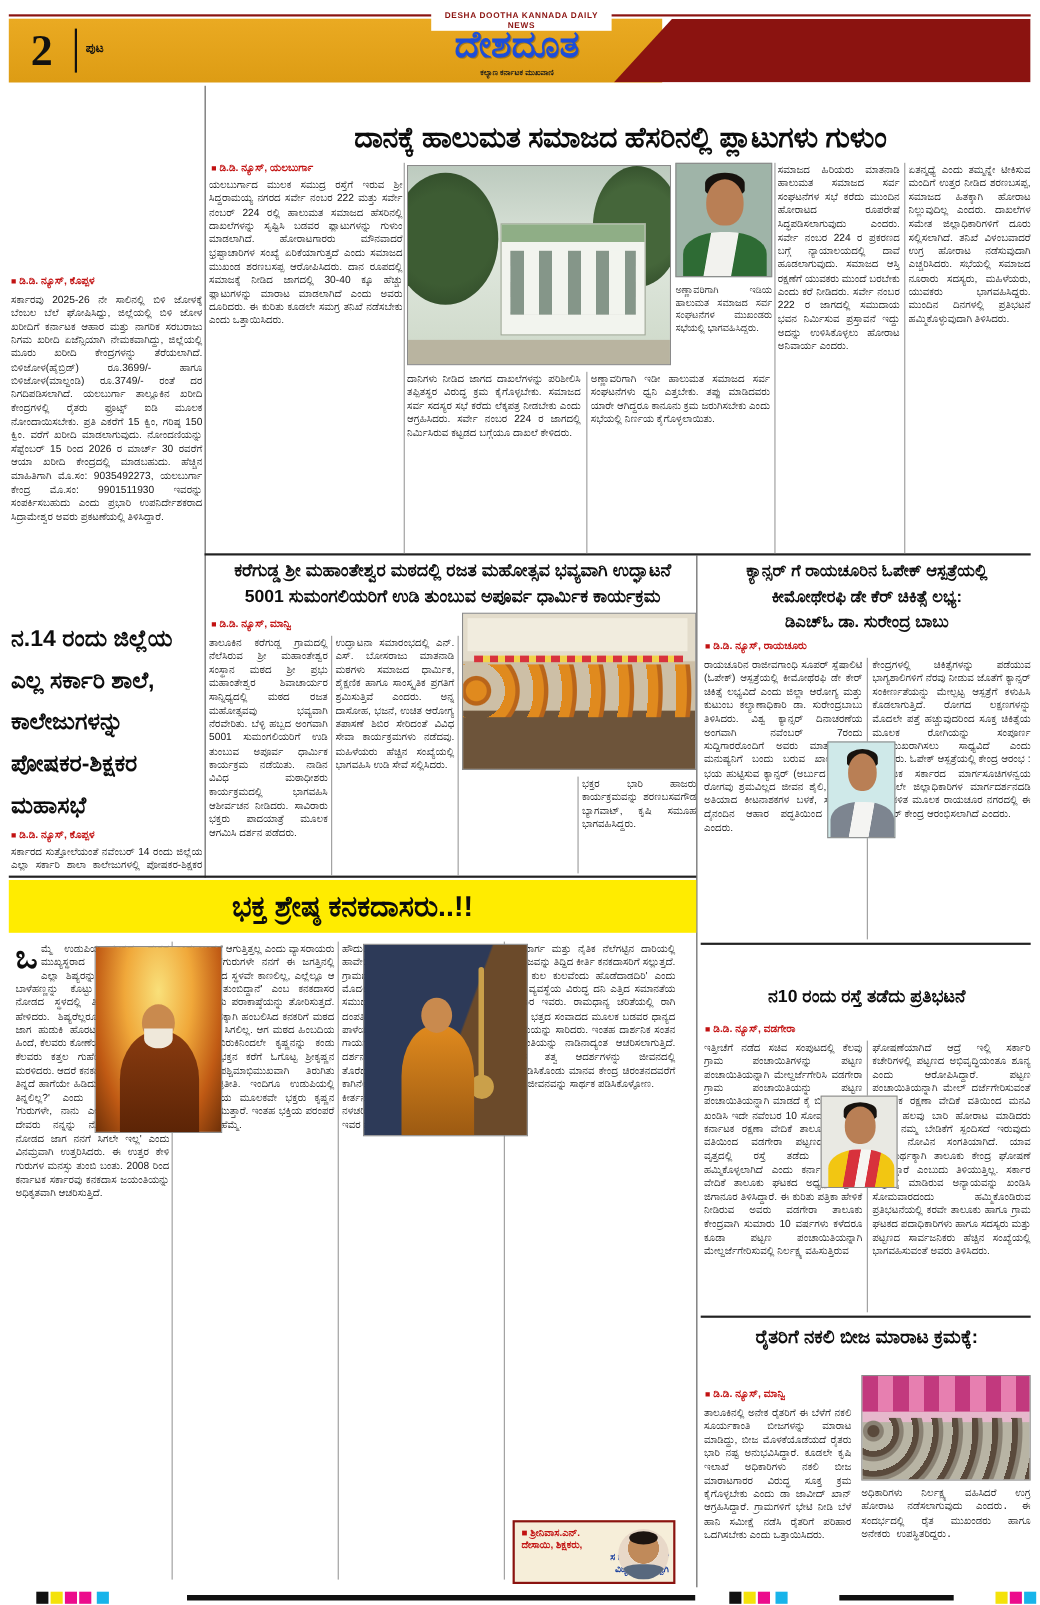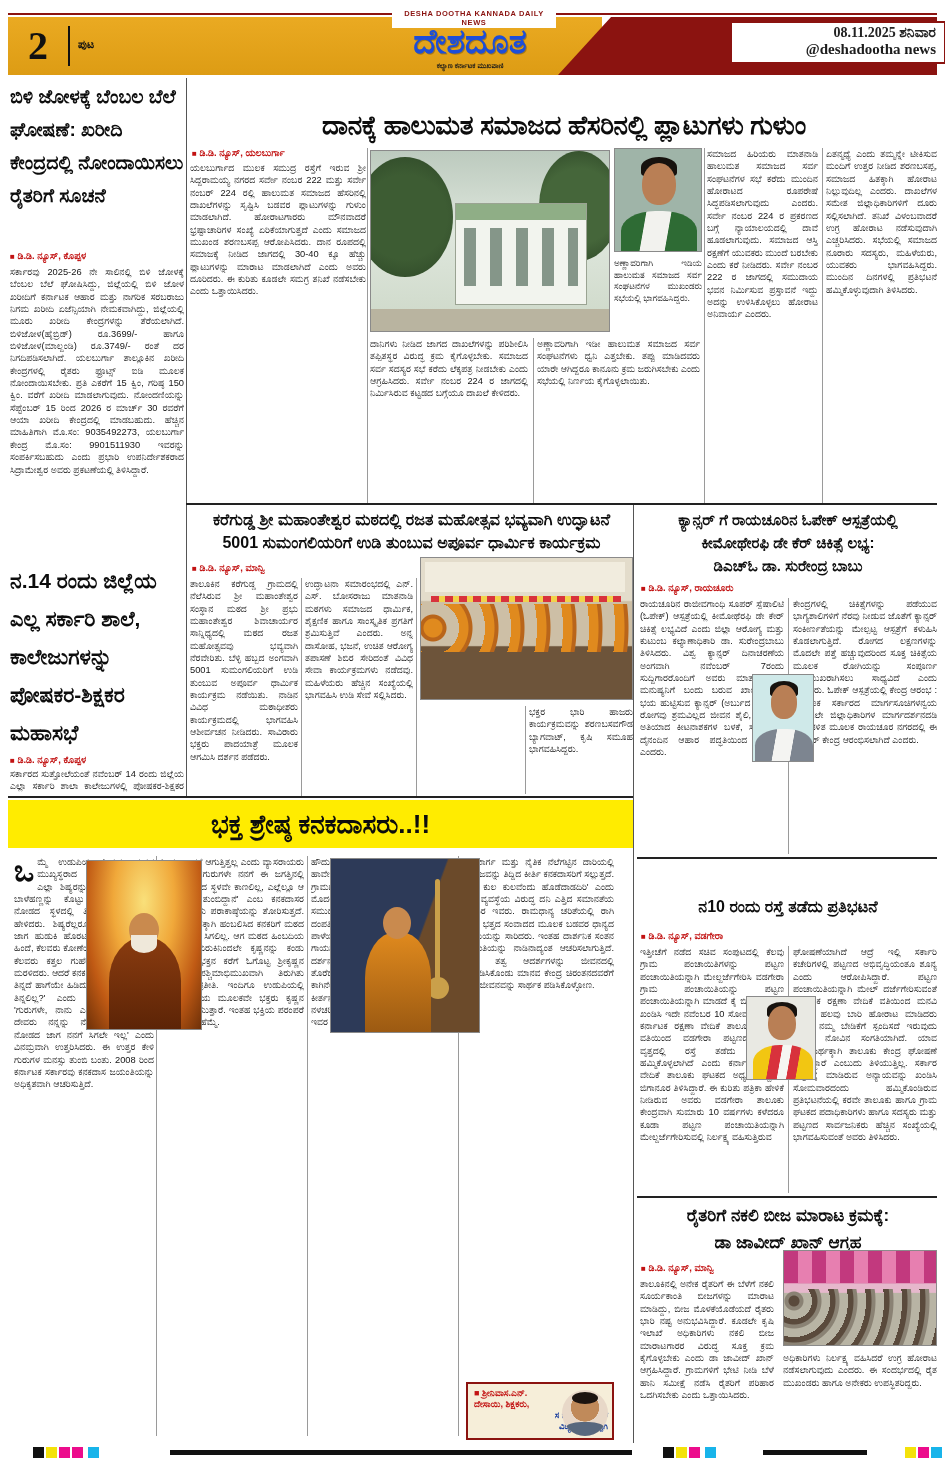--- a/index.html
+++ b/index.html
@@ -110,33 +110,28 @@
 
   <div class="top-rule"></div>
   <div class="gold-band"></div>
   <div class="maroon-band"></div>
   <div class="tagline">DESHA DOOTHA KANNADA DAILY NEWS</div>
   <div class="pagenum">2</div>
   <div class="pagebar"></div>
   <div class="pagelabel">ಪುಟ</div>
   <div class="logo">ದೇಶದೂತ</div>
   <div class="logosub">ಕಲ್ಯಾಣ ಕರ್ನಾಟಕ ಮುಖವಾಣಿ</div>
-  <div class="datebox">
-    <div class="dateline">08.11.2025 ಶನಿವಾರ</div>
-    <div class="handle">@deshadootha news</div>
-  </div>
 
   <div class="vrule" style="left:186px;top:78px;height:720px;"></div>
   <div class="vrule" style="left:633px;top:505px;height:938px;"></div>
   <div class="hrule" style="left:186px;top:503px;width:751px;"></div>
   <div class="hrule" style="left:637px;top:857px;width:300px;"></div>
   <div class="hrule" style="left:637px;top:1196px;width:300px;"></div>
   <div class="hrule" style="left:8px;top:796px;width:625px;"></div>
 
-  <div class="headline-left hl1">ಬಿಳಿ ಜೋಳಕ್ಕೆ ಬೆಂಬಲ ಬೆಲೆ ಘೋಷಣೆ: ಖರೀದಿ ಕೇಂದ್ರದಲ್ಲಿ ನೋಂದಾಯಿಸಲು ರೈತರಿಗೆ ಸೂಚನೆ</div>
   <div class="byline" style="left:10px;top:250px;">
     <span class="bullet">■</span>
     <span>ಡಿ.ಡಿ. ನ್ಯೂಸ್, ಕೊಪ್ಪಳ</span>
   </div>
   <div class="col" style="left:10px;top:266px;width:174px;height:292px;">ಸರ್ಕಾರವು 2025-26 ನೇ ಸಾಲಿನಲ್ಲಿ ಬಿಳಿ ಜೋಳಕ್ಕೆ ಬೆಂಬಲ ಬೆಲೆ ಘೋಷಿಸಿದ್ದು, ಜಿಲ್ಲೆಯಲ್ಲಿ ಬಿಳಿ ಜೋಳ ಖರೀದಿಗೆ ಕರ್ನಾಟಕ ಆಹಾರ ಮತ್ತು ನಾಗರಿಕ ಸರಬರಾಜು ನಿಗಮ ಖರೀದಿ ಏಜೆನ್ಸಿಯಾಗಿ ನೇಮಕವಾಗಿದ್ದು, ಜಿಲ್ಲೆಯಲ್ಲಿ ಮೂರು ಖರೀದಿ ಕೇಂದ್ರಗಳನ್ನು ತೆರೆಯಲಾಗಿದೆ. ಬಿಳಿಜೋಳ(ಹೈಬ್ರಿಡ್) ರೂ.3699/- ಹಾಗೂ ಬಿಳಿಜೋಳ(ಮಾಲ್ದಂಡಿ) ರೂ.3749/- ರಂತೆ ದರ ನಿಗದಿಪಡಿಸಲಾಗಿದೆ. ಯಲಬುರ್ಗಾ ತಾಲ್ಲೂಕಿನ ಖರೀದಿ ಕೇಂದ್ರಗಳಲ್ಲಿ ರೈತರು ಫ್ರೂಟ್ಸ್ ಐಡಿ ಮೂಲಕ ನೋಂದಾಯಿಸಬೇಕು. ಪ್ರತಿ ಎಕರೆಗೆ 15 ಕ್ವಿಂ, ಗರಿಷ್ಠ 150 ಕ್ವಿಂ. ವರೆಗೆ ಖರೀದಿ ಮಾಡಲಾಗುವುದು. ನೋಂದಣಿಯನ್ನು ಸೆಪ್ಟೆಂಬರ್ 15 ರಿಂದ 2026 ರ ಮಾರ್ಚ್ 30 ರವರೆಗೆ ಆಯಾ ಖರೀದಿ ಕೇಂದ್ರದಲ್ಲಿ ಮಾಡಬಹುದು. ಹೆಚ್ಚಿನ ಮಾಹಿತಿಗಾಗಿ ಮೊ.ಸಂ: 9035492273, ಯಲಬುರ್ಗಾ ಕೇಂದ್ರ ಮೊ.ಸಂ: 9901511930 ಇವರನ್ನು ಸಂಪರ್ಕಿಸಬಹುದು ಎಂದು ಪ್ರಭಾರಿ ಉಪನಿರ್ದೇಶಕರಾದ ಸಿದ್ರಾಮೇಶ್ವರ ಅವರು ಪ್ರಕಟಣೆಯಲ್ಲಿ ತಿಳಿಸಿದ್ದಾರೆ.</div>
 
   <div class="headline-left hl2">ನ.14 ರಂದು ಜಿಲ್ಲೆಯ ಎಲ್ಲ ಸರ್ಕಾರಿ ಶಾಲೆ, ಕಾಲೇಜುಗಳನ್ನು ಪೋಷಕರ-ಶಿಕ್ಷಕರ ಮಹಾಸಭೆ</div>
   <div class="byline" style="left:10px;top:754px;">
     <span class="bullet">■</span>
     <span>ಡಿ.ಡಿ. ನ್ಯೂಸ್, ಕೊಪ್ಪಳ</span>
@@ -218,31 +213,30 @@
   <div class="col" style="left:640px;top:946px;width:144px;height:247px;">ಇತ್ತೀಚೆಗೆ ನಡೆದ ಸಚಿವ ಸಂಪುಟದಲ್ಲಿ ಕೆಲವು ಗ್ರಾಮ ಪಂಚಾಯಿತಿಗಳನ್ನು ಪಟ್ಟಣ ಪಂಚಾಯಿತಿಯನ್ನಾಗಿ ಮೇಲ್ದರ್ಜೆಗೇರಿಸಿ ವಡಗೇರಾ ಗ್ರಾಮ ಪಂಚಾಯಿತಿಯನ್ನು ಪಟ್ಟಣ ಪಂಚಾಯಿತಿಯನ್ನಾಗಿ ಮಾಡದೆ ಕೈ ಬಿಟ್ಟಿರುವುದನ್ನು ಖಂಡಿಸಿ ಇದೇ ನವೆಂಬರ 10 ಸೋಮವಾರದಂದು ಕರ್ನಾಟಕ ರಕ್ಷಣಾ ವೇದಿಕೆ ತಾಲೂಕು ಘಟಕದ ವತಿಯಿಂದ ವಡಗೇರಾ ಪಟ್ಟಣದ ವಾಲ್ಮೀಕಿ ವೃತ್ತದಲ್ಲಿ ರಸ್ತೆ ತಡೆದು ಪ್ರತಿಭಟನೆ ಹಮ್ಮಿಕೊಳ್ಳಲಾಗಿದೆ ಎಂದು ಕರ್ನಾಟಕ ರಕ್ಷಣಾ ವೇದಿಕೆ ತಾಲೂಕು ಘಟಕದ ಅಧ್ಯಕ್ಷ ಅಬ್ದುಲ್ ಜಿಗಾನೂರ ತಿಳಿಸಿದ್ದಾರೆ. ಈ ಕುರಿತು ಪತ್ರಿಕಾ ಹೇಳಿಕೆ ನೀಡಿರುವ ಅವರು ವಡಗೇರಾ ತಾಲೂಕು ಕೇಂದ್ರವಾಗಿ ಸುಮಾರು 10 ವರ್ಷಗಳು ಕಳೆದರೂ ಕೂಡಾ ಪಟ್ಟಣ ಪಂಚಾಯಿತಿಯನ್ನಾಗಿ ಮೇಲ್ದರ್ಜೆಗೇರಿಸುವಲ್ಲಿ ನಿರ್ಲಕ್ಷ್ಯ ವಹಿಸುತ್ತಿರುವ</div>
   <div class="col" style="left:793px;top:946px;width:144px;height:247px;">ಘೋಷಣೆಯಾಗಿದೆ ಆದ್ರೆ ಇಲ್ಲಿ ಸರ್ಕಾರಿ ಕಚೇರಿಗಳಲ್ಲಿ ಪಟ್ಟಣದ ಅಭಿವೃದ್ಧಿಯಂತೂ ಶೂನ್ಯ ಎಂದು ಆರೋಪಿಸಿದ್ದಾರೆ. ಪಟ್ಟಣ ಪಂಚಾಯಿತಿಯನ್ನಾಗಿ ಮೇಲ್ ದರ್ಜೆಗೇರಿಸುವಂತೆ ಕರ್ನಾಟಕ ರಕ್ಷಣಾ ವೇದಿಕೆ ವತಿಯಿಂದ ಮನವಿ ಹಾಗೂ ಹಲವು ಬಾರಿ ಹೋರಾಟ ಮಾಡಿದರು ಕೂಡಾ ನಮ್ಮ ಬೇಡಿಕೆಗೆ ಸ್ಪಂದಿಸದೆ ಇರುವುದು ಅತ್ಯಂತ ನೋವಿನ ಸಂಗತಿಯಾಗಿದೆ. ಯಾವ ಪುರುಷಾರ್ಥಕ್ಕಾಗಿ ತಾಲೂಕು ಕೇಂದ್ರ ಘೋಷಣೆ ಮಾಡಿದ್ದಾರೆ ಎಂಬುದು ತಿಳಿಯುತ್ತಿಲ್ಲ. ಸರ್ಕಾರ ಪಟ್ಟಣಕ್ಕೆ ಮಾಡಿರುವ ಅನ್ಯಾಯವನ್ನು ಖಂಡಿಸಿ ಸೋಮವಾರದಂದು ಹಮ್ಮಿಕೊಂಡಿರುವ ಪ್ರತಿಭಟನೆಯಲ್ಲಿ ಕರವೇ ತಾಲೂಕು ಹಾಗೂ ಗ್ರಾಮ ಘಟಕದ ಪದಾಧಿಕಾರಿಗಳು ಹಾಗೂ ಸದಸ್ಯರು ಮತ್ತು ಪಟ್ಟಣದ ಸಾರ್ವಜನಿಕರು ಹೆಚ್ಚಿನ ಸಂಖ್ಯೆಯಲ್ಲಿ ಭಾಗವಹಿಸುವಂತೆ ಅವರು ತಿಳಿಸಿದರು.</div>
   <div class="vrule-light" style="left:788px;top:946px;height:247px;"></div>
   <div class="photo ph-portrait3" style="left:746px;top:996px;width:70px;height:84px;">
     <div class="hair-shape" style="left:20px;top:5px;width:30px;height:16px;"></div>
     <div class="head-shape" style="left:21px;top:9px;width:28px;height:34px;"></div>
     <div class="scarf"></div>
   </div>
 
   <div class="sec-h" style="left:639px;top:1202px;width:298px;font-size:17px;line-height:27px;">ರೈತರಿಗೆ ನಕಲಿ ಬೀಜ ಮಾರಾಟ ಕ್ರಮಕ್ಕೆ:</div>
-  <div class="sec-h" style="left:639px;top:1229px;width:298px;font-size:17px;line-height:27px;">ಡಾ ಜಾವೀದ್ ಖಾನ್ ಆಗ್ರಹ</div>
   <div class="byline" style="left:641px;top:1262px;">
     <span class="bullet">■</span>
     <span>ಡಿ.ಡಿ. ನ್ಯೂಸ್, ಮಾನ್ವಿ</span>
   </div>
   <div class="photo ph-crowd" style="left:783px;top:1250px;width:154px;height:96px;">
     <div class="tent"></div>
     <div class="people"></div>
   </div>
   <div class="col" style="left:640px;top:1278px;width:134px;height:160px;">ತಾಲೂಕಿನಲ್ಲಿ ಅನೇಕ ರೈತರಿಗೆ ಈ ಬೆಳೆಗೆ ನಕಲಿ ಸೂರ್ಯಕಾಂತಿ ಬೀಜಗಳನ್ನು ಮಾರಾಟ ಮಾಡಿದ್ದು, ಬೀಜ ಮೊಳಕೆಯೊಡೆಯದೆ ರೈತರು ಭಾರಿ ನಷ್ಟ ಅನುಭವಿಸಿದ್ದಾರೆ. ಕೂಡಲೇ ಕೃಷಿ ಇಲಾಖೆ ಅಧಿಕಾರಿಗಳು ನಕಲಿ ಬೀಜ ಮಾರಾಟಗಾರರ ವಿರುದ್ಧ ಸೂಕ್ತ ಕ್ರಮ ಕೈಗೊಳ್ಳಬೇಕು ಎಂದು ಡಾ ಜಾವೀದ್ ಖಾನ್ ಆಗ್ರಹಿಸಿದ್ದಾರೆ. ಗ್ರಾಮಗಳಿಗೆ ಭೇಟಿ ನೀಡಿ ಬೆಳೆ ಹಾನಿ ಸಮೀಕ್ಷೆ ನಡೆಸಿ ರೈತರಿಗೆ ಪರಿಹಾರ ಒದಗಿಸಬೇಕು ಎಂದು ಒತ್ತಾಯಿಸಿದರು.</div>
-  <div class="col" style="left:783px;top:1352px;width:154px;height:86px;">ಅಧಿಕಾರಿಗಳು ನಿರ್ಲಕ್ಷ್ಯ ವಹಿಸಿದರೆ ಉಗ್ರ ಹೋರಾಟ ನಡೆಸಲಾಗುವುದು ಎಂದರು. ಈ ಸಂದರ್ಭದಲ್ಲಿ ರೈತ ಮುಖಂಡರು ಹಾಗೂ ಅನೇಕರು ಉಪಸ್ಥಿತರಿದ್ದರು.</div>
+  <div class="col" style="left:783px;top:1352px;width:154px;height:86px;font-family:Liberation Mono, monospace;">ಅಧಿಕಾರಿಗಳು ನಿರ್ಲಕ್ಷ್ಯ ವಹಿಸಿದರೆ ಉಗ್ರ ಹೋರಾಟ ನಡೆಸಲಾಗುವುದು ಎಂದರು. ಈ ಸಂದರ್ಭದಲ್ಲಿ ರೈತ ಮುಖಂಡರು ಹಾಗೂ ಅನೇಕರು ಉಪಸ್ಥಿತರಿದ್ದರು.</div>
 
   <div class="yellow-strip">ಭಕ್ತ ಶ್ರೇಷ್ಠ ಕನಕದಾಸರು..!!</div>
 
   <div class="col" style="left:14px;top:856px;width:140px;height:580px;">
     <span class="dropcap">ಒ</span><span>ಮ್ಮೆ ಉಡುಪಿಯ ಶ್ರೀಕೃಷ್ಣ ಮಠದ ಮುಖ್ಯಸ್ಥರಾದ ವ್ಯಾಸರಾಯರು ತಮ್ಮ ಎಲ್ಲಾ ಶಿಷ್ಯರನ್ನು ಕರೆದು ಒಂದೊಂದು ಬಾಳೆಹಣ್ಣನ್ನು ಕೊಟ್ಟು 'ಇದನ್ನು ಯಾರೂ ನೋಡದ ಸ್ಥಳದಲ್ಲಿ ತಿಂದು ಬನ್ನಿ' ಎಂದು ಹೇಳಿದರು. ಶಿಷ್ಯರೆಲ್ಲರೂ ಯಾರೂ ನೋಡದ ಜಾಗ ಹುಡುಕಿ ಹೊರಟರು. ಕೆಲವರು ಮರದ ಹಿಂದೆ, ಕೆಲವರು ಕೋಣೆಯ ಮೂಲೆಯಲ್ಲಿ, ಮತ್ತೆ ಕೆಲವರು ಕತ್ತಲ ಗುಹೆಯಲ್ಲಿ ಹಣ್ಣು ತಿಂದು ಮರಳಿದರು. ಆದರೆ ಕನಕದಾಸರು ಮಾತ್ರ ಹಣ್ಣನ್ನು ತಿನ್ನದೆ ಹಾಗೆಯೇ ಹಿಡಿದು ತಂದರು. 'ಏಕೆ ಹಣ್ಣು ತಿನ್ನಲಿಲ್ಲ?' ಎಂದು ಗುರುಗಳು ಕೇಳಿದಾಗ 'ಗುರುಗಳೇ, ನಾನು ಎಲ್ಲಿ ಹೋದರೂ ಅಲ್ಲಿ ದೇವರು ನನ್ನನ್ನು ನೋಡುತ್ತಿದ್ದ. ಯಾರೂ ನೋಡದ ಜಾಗ ನನಗೆ ಸಿಗಲೇ ಇಲ್ಲ' ಎಂದು ವಿನಮ್ರವಾಗಿ ಉತ್ತರಿಸಿದರು. ಈ ಉತ್ತರ ಕೇಳಿ ಗುರುಗಳ ಮನಸ್ಸು ತುಂಬಿ ಬಂತು. 2008 ರಿಂದ ಕರ್ನಾಟಕ ಸರ್ಕಾರವು ಕನಕದಾಸ ಜಯಂತಿಯನ್ನು ಅಧಿಕೃತವಾಗಿ ಆಚರಿಸುತ್ತಿದೆ.</span>
   </div>
   <div class="col" style="left:160px;top:856px;width:144px;height:580px;">ತಿಂದು ಬಂದರೆ ಆಗುತ್ತಿತ್ತಲ್ಲ ಎಂದು ವ್ಯಾಸರಾಯರು ಪ್ರಶ್ನಿಸಿದರು. 'ಗುರುಗಳೇ ನನಗೆ ಈ ಜಗತ್ತಿನಲ್ಲಿ ಯಾರೂ ಇಲ್ಲದ ಸ್ಥಳವೇ ಕಾಣಲಿಲ್ಲ, ಎಲ್ಲೆಲ್ಲೂ ಆ ಭಗವಂತನೇ ತುಂಬಿದ್ದಾನೆ' ಎಂಬ ಕನಕದಾಸರ ಮಾತು ಭಕ್ತಿಯ ಪರಾಕಾಷ್ಠೆಯನ್ನು ತೋರಿಸುತ್ತದೆ. ಕೃಷ್ಣನ ದರ್ಶನಕ್ಕಾಗಿ ಹಂಬಲಿಸಿದ ಕನಕರಿಗೆ ಮಠದ ಒಳಗೆ ಪ್ರವೇಶ ಸಿಗಲಿಲ್ಲ. ಆಗ ಮಠದ ಹಿಂಬದಿಯ ಗೋಡೆಯ ಬಿರುಕಿನಿಂದಲೇ ಕೃಷ್ಣನನ್ನು ಕಂಡು ಹಾಡಿದರು. ಭಕ್ತನ ಕರೆಗೆ ಓಗೊಟ್ಟ ಶ್ರೀಕೃಷ್ಣನ ಮೂರ್ತಿ ಪಶ್ಚಿಮಾಭಿಮುಖವಾಗಿ ತಿರುಗಿತು ಎಂಬುದು ಪ್ರತೀತಿ. ಇಂದಿಗೂ ಉಡುಪಿಯಲ್ಲಿ ಕನಕನ ಕಿಂಡಿಯ ಮೂಲಕವೇ ಭಕ್ತರು ಕೃಷ್ಣನ ದರ್ಶನ ಪಡೆಯುತ್ತಾರೆ. ಇಂತಹ ಭಕ್ತಿಯ ಪರಂಪರೆ ನಮ್ಮ ನಾಡಿನ ಹೆಮ್ಮೆ.</div>
   <div class="col" style="left:311px;top:856px;width:144px;height:580px;">ಹೌದು. ಇಂತಹ ಶ್ರೇಷ್ಠ ಸಂತನೆನಿಸಿದ ಕನಕದಾಸರು ಹಾವೇರಿ ಜಿಲ್ಲೆಯ ಶಿಗ್ಗಾಂವಿ ತಾಲೂಕಿನ ಬಾಡ ಗ್ರಾಮದಲ್ಲಿ ಕ್ರಿ.ಶ. 1509 ರಲ್ಲಿ ಜನಿಸಿದರು. ಇವರ ಮೊದಲ ಹೆಸರು ತಿಮ್ಮಪ್ಪ ನಾಯಕ. ಕುರುಬ ಸಮುದಾಯದ ಬೀರಪ್ಪ ಹಾಗೂ ಬಚ್ಚಮ್ಮ ದಂಪತಿಯ ಪುತ್ರರಾದ ಇವರು ಬಂಕಾಪುರದ ಪಾಳೆಯಗಾರರಾಗಿದ್ದರು. ಯುದ್ಧವೊಂದರಲ್ಲಿ ಗಾಯಗೊಂಡ ತಿಮ್ಮಪ್ಪ ನಾಯಕರಿಗೆ ಆದಿಕೇಶವನ ದರ್ಶನವಾಯಿತು. ಅಂದಿನಿಂದ ಲೌಕಿಕ ಬದುಕನ್ನು ತೊರೆದು ಹರಿಭಕ್ತಿಯ ಮಾರ್ಗ ಹಿಡಿದರು. ಕಾಗಿನೆಲೆಯ ಆದಿಕೇಶವನ ಅಂಕಿತದಲ್ಲಿ ನೂರಾರು ಕೀರ್ತನೆಗಳನ್ನು ರಚಿಸಿದರು. ಮೋಹನತರಂಗಿಣಿ, ನಳಚರಿತ್ರೆ, ರಾಮಧಾನ್ಯ ಚರಿತೆ, ಹರಿಭಕ್ತಿಸಾರ ಇವರ ಪ್ರಮುಖ ಕೃತಿಗಳು.</div>
   <div class="col" style="left:462px;top:856px;width:152px;height:520px;">ಭಕ್ತಿಮಾರ್ಗ ಮತ್ತು ನೈತಿಕ ನೆಲೆಗಟ್ಟಿನ ದಾರಿಯಲ್ಲಿ ಸಮಾಜವನ್ನು ತಿದ್ದಿದ ಕೀರ್ತಿ ಕನಕದಾಸರಿಗೆ ಸಲ್ಲುತ್ತದೆ. 'ಕುಲ ಕುಲ ಕುಲವೆಂದು ಹೊಡೆದಾಡದಿರಿ' ಎಂದು ಜಾತಿ ವ್ಯವಸ್ಥೆಯ ವಿರುದ್ಧ ದನಿ ಎತ್ತಿದ ಸಮಾನತೆಯ ಹರಿಕಾರ ಇವರು. ರಾಮಧಾನ್ಯ ಚರಿತೆಯಲ್ಲಿ ರಾಗಿ ಮತ್ತು ಭತ್ತದ ಸಂವಾದದ ಮೂಲಕ ಬಡವರ ಧಾನ್ಯದ ಹಿರಿಮೆಯನ್ನು ಸಾರಿದರು. ಇಂತಹ ದಾರ್ಶನಿಕ ಸಂತನ ಜಯಂತಿಯನ್ನು ನಾಡಿನಾದ್ಯಂತ ಆಚರಿಸಲಾಗುತ್ತಿದೆ. ಅವರ ತತ್ವ ಆದರ್ಶಗಳನ್ನು ಜೀವನದಲ್ಲಿ ಅಳವಡಿಸಿಕೊಂಡು ಮಾನವ ಕೇಂದ್ರ ಚಿರಂತನದವರೆಗೆ ನಮ್ಮ ಜೀವನವನ್ನು ಸಾರ್ಥಕ ಪಡಿಸಿಕೊಳ್ಳೋಣ.</div>
   <div class="vrule-light" style="left:156px;top:856px;height:580px;"></div>

